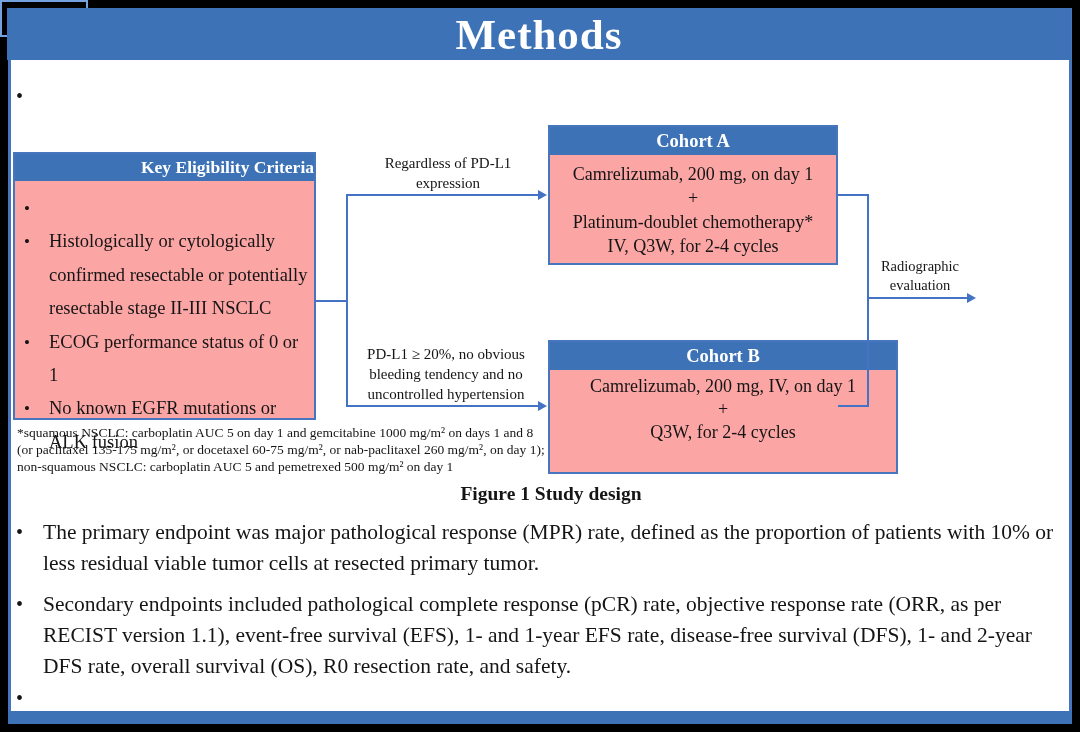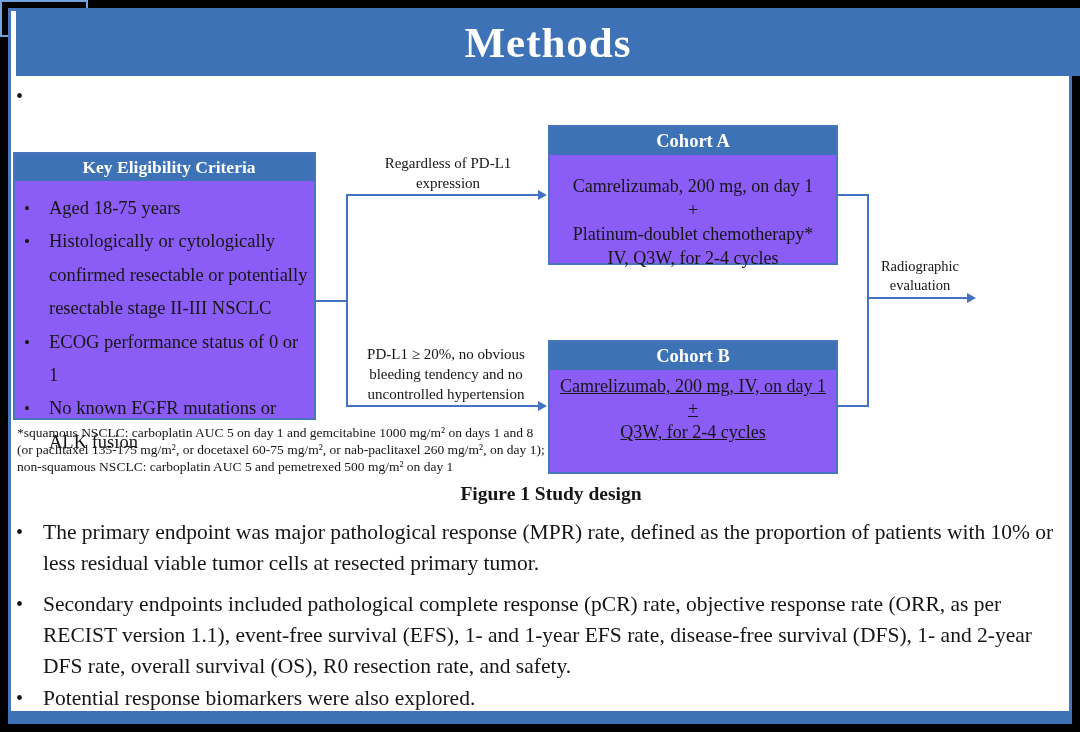--- a/index.html
+++ b/index.html
@@ -3,47 +3,47 @@
 <meta charset="utf-8">
 <style>
   html,body{margin:0;padding:0;}
   body{
     width:1080px;height:732px;position:relative;background:#000;
     font-family:"Liberation Serif","DejaVu Serif",serif;color:#151515;
     overflow:hidden;
   }
   .slide{position:absolute;left:8px;top:8px;width:1064px;height:716px;
     background:#fff;border:3px solid #4876BE;box-sizing:border-box;}
-  .banner{position:absolute;left:16px;top:8px;width:1064px;height:68px;
+  .banner{position:absolute;left:7px;top:8px;width:1064px;height:52px;
     background:#3D73B6;display:flex;align-items:center;justify-content:center;}
   .banner span{color:#fff;font-size:43px;font-weight:bold;letter-spacing:1px;}
   .bottom-strip{position:absolute;left:8px;top:711px;width:1064px;height:13px;background:#3D73B6;}
 
   .bullet-row{position:absolute;display:flex;}
   .bullet-dot{width:27px;flex:0 0 27px;font-size:20px;line-height:31px;}
   .bullet-text{font-size:21.5px;line-height:31px;}
 
   .intro{left:16px;top:81px;width:1044px;}
 
   
-  .dbox{position:absolute;background:#8b5cf6;border:2px solid #4876BE;box-sizing:border-box;}
+  .dbox{position:absolute;background:#fca5a5;border:2px solid #4876BE;box-sizing:border-box;}
   .dbox-header{background:#3D73B6;color:#fff;font-weight:bold;text-align:center;
     font-size:18.5px;height:28px;line-height:28px;}
   .elig{left:13px;top:152px;width:303px;height:268px;}
-  .elig .dbox-header{text-align:center;padding-left:9px;font-size:17.5px;height:27px;line-height:27px;}
+  .elig .dbox-header{text-align:right;padding-left:9px;font-size:17.5px;height:27px;line-height:27px;}
   .elig-body{padding:11px 4px 0 9px;}
   .elig-item{display:flex;}
   .elig-item .edot{width:25px;flex:0 0 25px;font-size:17px;line-height:33.4px;}
   .elig-item .etxt{font-size:18.5px;line-height:33.4px;}
 
   .cohort-a{left:548px;top:125px;width:290px;height:140px;}
-  .cohort-b{left:548px;top:340px;width:290px;height:134px;}
+  .cohort-b{left:548px;top:340px;width:350px;height:134px;}
   .cohort-body{text-align:center;font-size:18px;}
-  .cohort-a .cohort-body{padding-top:19px;line-height:24px;}
-  .cohort-b .cohort-body{padding-top:5px;line-height:23px;text-decoration:underline;}
+  .cohort-a .cohort-body{padding-top:7px;line-height:24px;}
+  .cohort-b .cohort-body{padding-top:5px;line-height:23px;}
 
   .surgery{left:976px;top:285px;width:84px;height:33px;border:2px solid #74A2DC;
     display:flex;align-items:center;justify-content:center;font-size:19px;}
 
   
   .hline,.vline{position:absolute;background:#4472C4;}
   .hline{height:2px;}
   .vline{width:2px;}
   .ahead{position:absolute;width:0;height:0;border-top:5px solid transparent;
     border-bottom:5px solid transparent;border-left:9px solid #4472C4;}
@@ -73,21 +73,20 @@
 
 <div class="bullet-row intro">
   <span class="bullet-dot">•</span>
 </div>
 
 <div class="dbox elig">
   <div class="dbox-header">Key Eligibility Criteria</div>
   <div class="elig-body">
     <div class="elig-item">
       <span class="edot">•</span>
-      <span class="etxt">Aged 18-75 years</span>
     </div>
     <div class="elig-item">
       <span class="edot">•</span>
       <span class="etxt">Histologically or cytologically confirmed resectable or potentially resectable stage II-III NSCLC</span>
     </div>
     <div class="elig-item">
       <span class="edot">•</span>
       <span class="etxt">ECOG performance status of 0 or 1</span>
     </div>
     <div class="elig-item">
@@ -144,16 +143,15 @@
 <div class="bullet-row b-primary">
   <span class="bullet-dot">•</span>
   <span class="bullet-text">The primary endpoint was major pathological response (MPR) rate, defined as the proportion of patients with 10% or less residual viable tumor cells at resected primary tumor.</span>
 </div>
 <div class="bullet-row b-secondary">
   <span class="bullet-dot">•</span>
   <span class="bullet-text">Secondary endpoints included pathological complete response (pCR) rate, objective response rate (ORR, as per RECIST version 1.1), event-free survival (EFS), 1- and 1-year EFS rate, disease-free survival (DFS), 1- and 2-year DFS rate, overall survival (OS), R0 resection rate, and safety.</span>
 </div>
 <div class="bullet-row b-biomarkers">
   <span class="bullet-dot">•</span>
-  <span class="bullet-text">Potential response biomarkers were also explored.</span>
 </div>
 
 <div class="bottom-strip"></div>
 
 </body></html>

